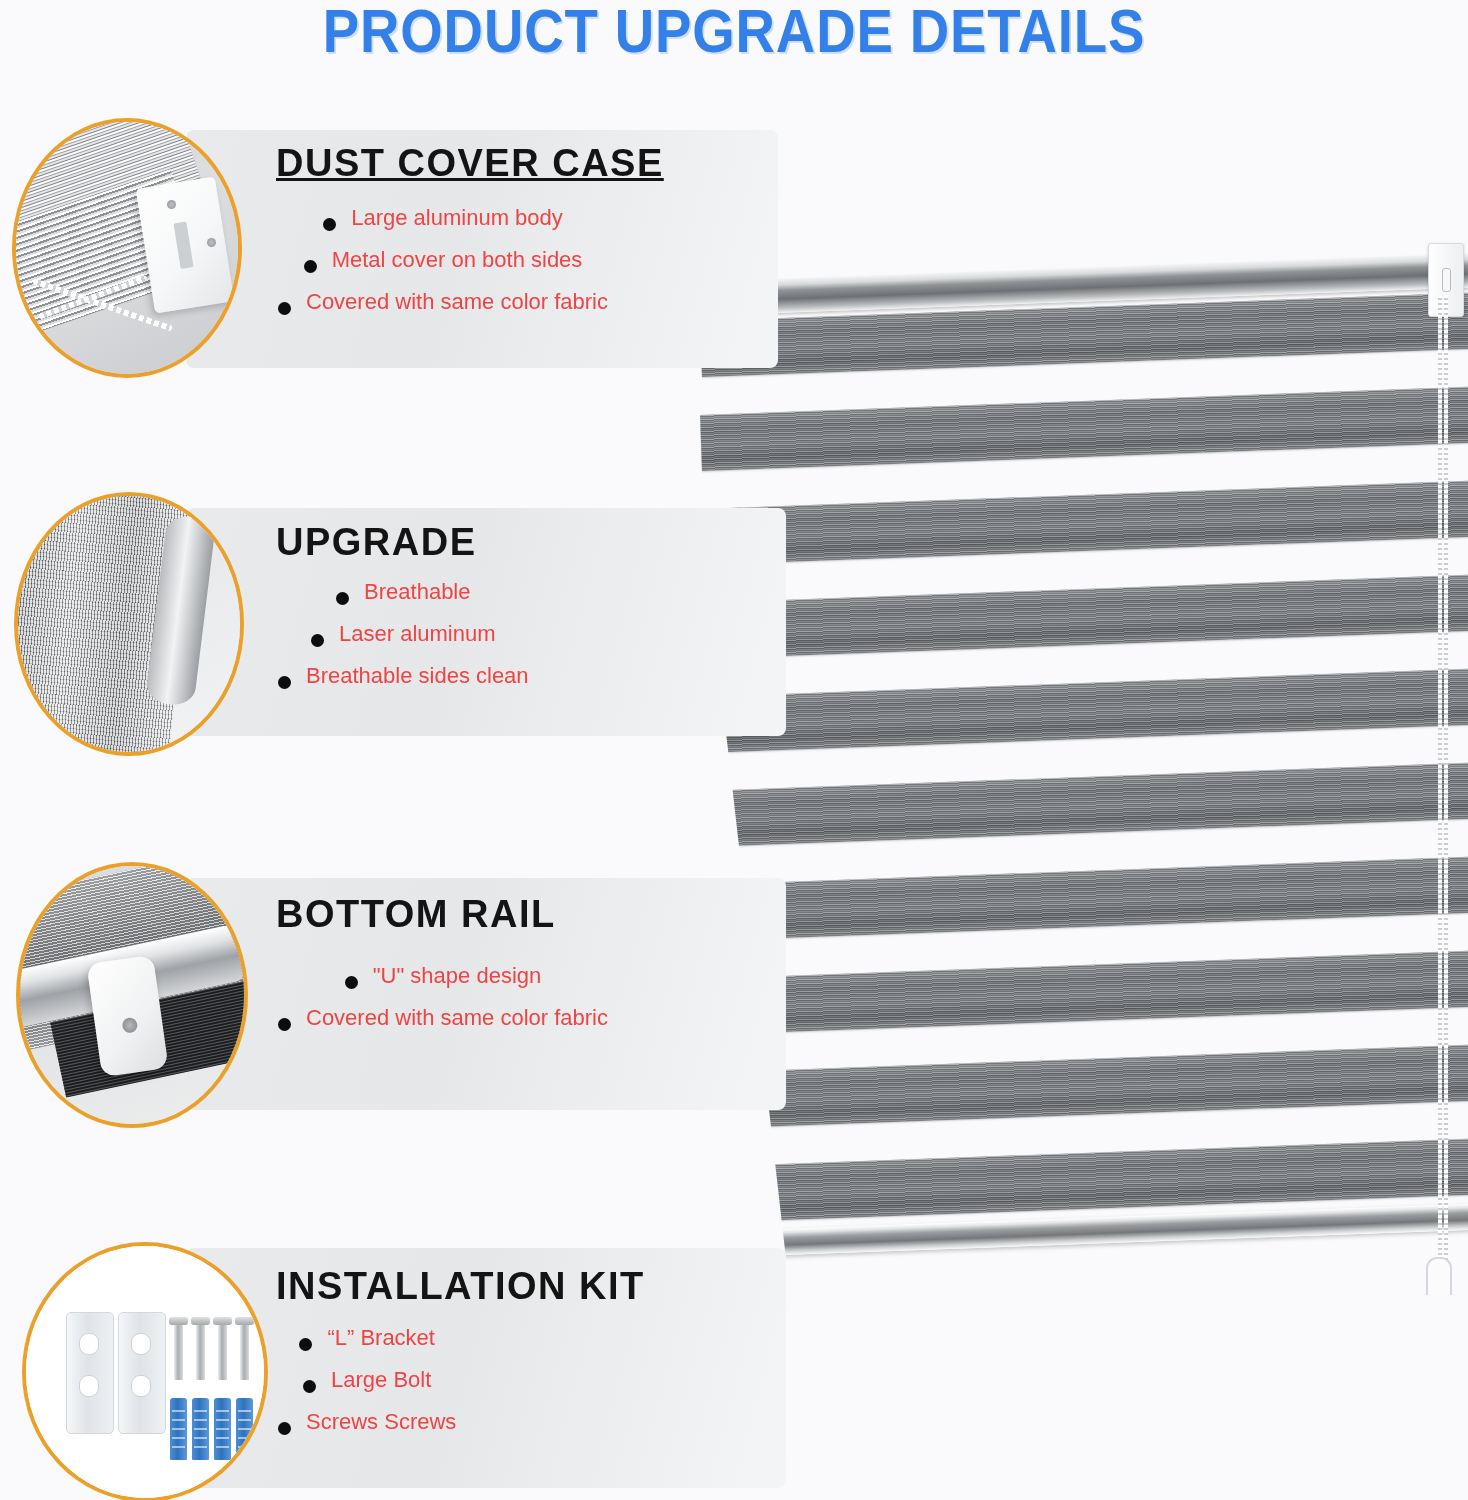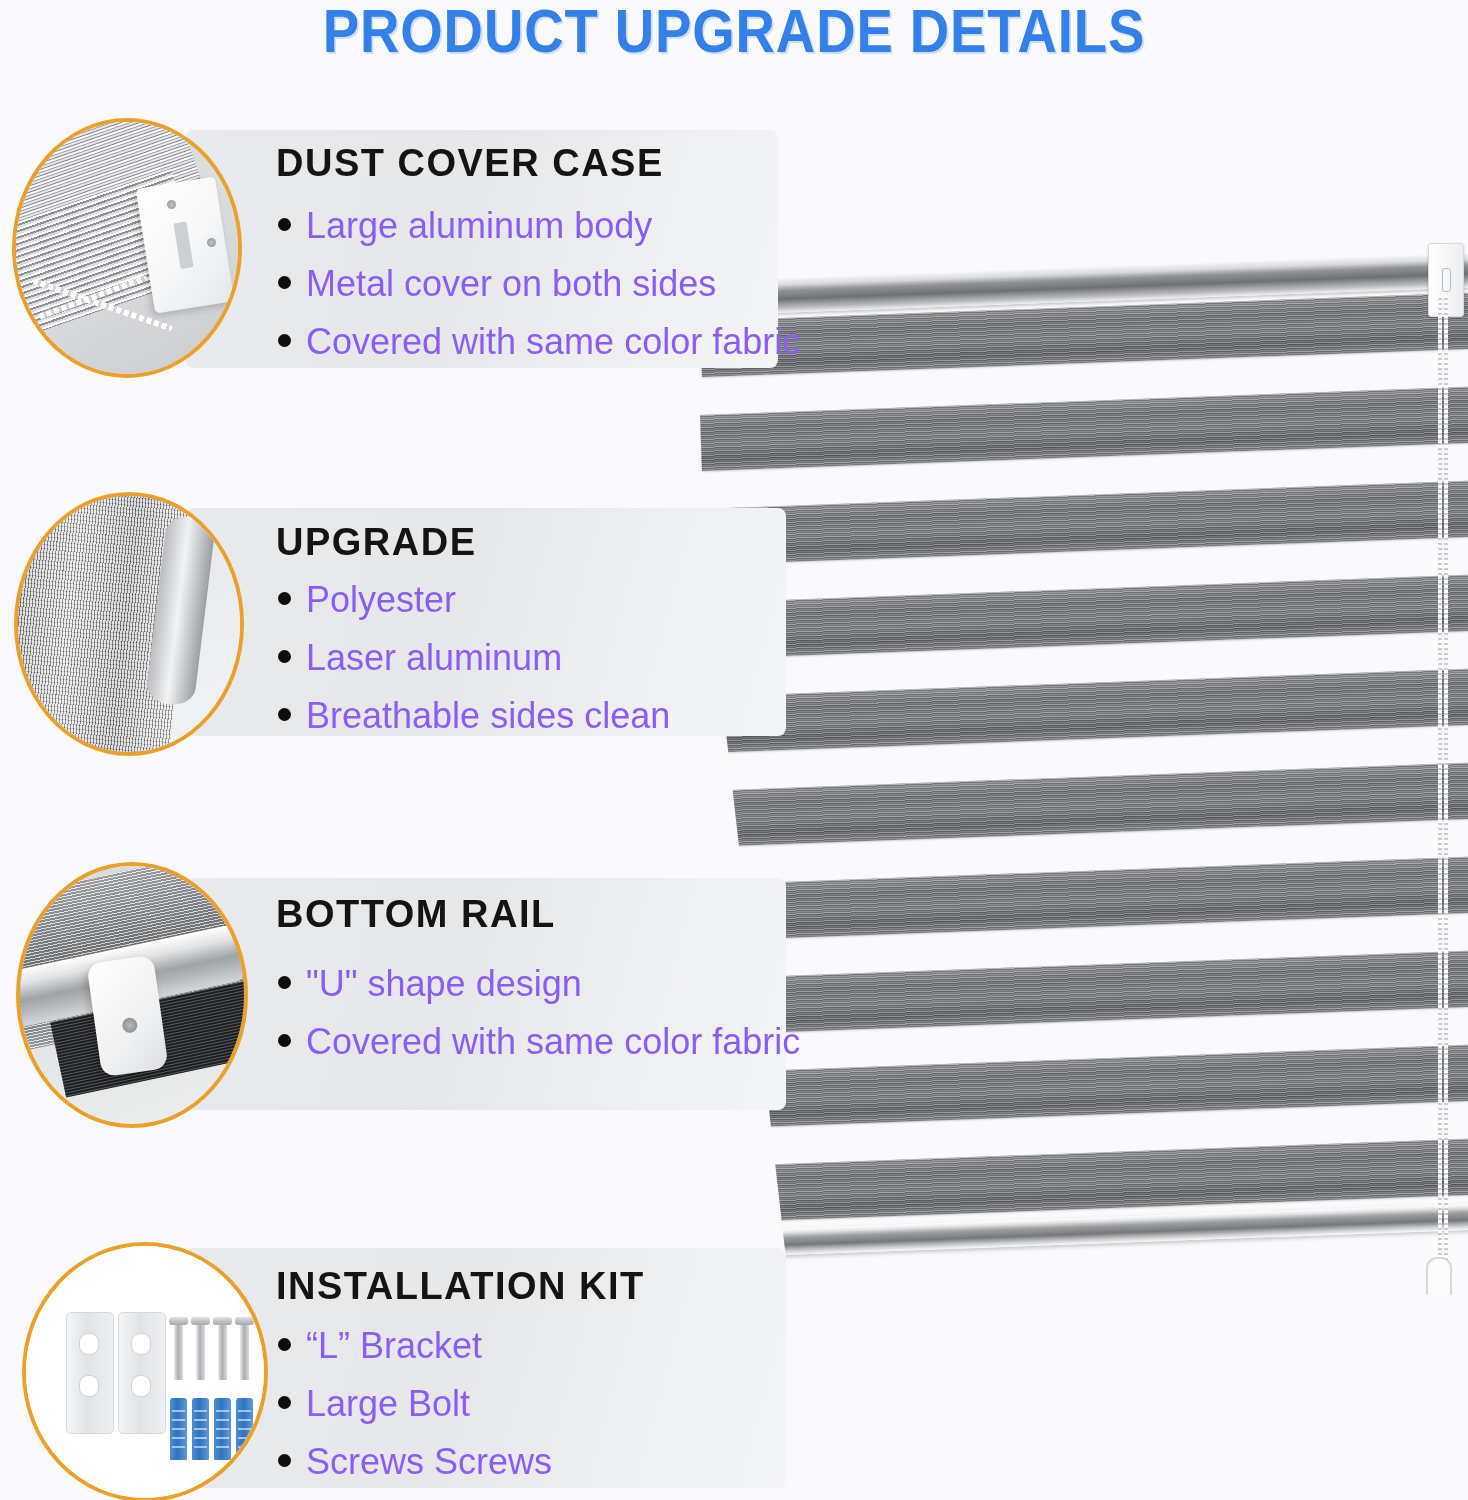--- a/index.html
+++ b/index.html
@@ -121,24 +121,25 @@
     font-size:38px;
     font-weight:700;
     letter-spacing:1.5px;
     color:#141414;
     white-space:nowrap;
     font-family:"Liberation Sans Narrow","Liberation Sans",sans-serif;
   }
   .bullets{position:absolute;}
   .bullet{
     display:flex;align-items:flex-start;
-    font-size:36px;
-    color:#8b5cf6;
+    font-size:22px;
+    color:#ef4444;
     white-space:nowrap;
     margin-bottom:16px;
+    justify-content:center;
   }
   .bullet .dot{
     display:inline-block;width:13px;height:13px;border-radius:50%;
     background:#0d0d0d;margin-right:15px;margin-top:13px;flex:0 0 auto;
   }
 
   
   .thumb{
     position:absolute;
     border:4px solid #eba02a;
@@ -337,21 +338,21 @@
       <div class="tube"></div>
       <div class="tube2"></div>
       <div class="bead"></div>
       <div class="bead2"></div>
       <div class="cap"></div>
       <div class="screwA"></div>
       <div class="screwB"></div>
     </div>
   </div>
 
-  <div class="panel-head" style="left:276px;top:142px;">DUST COVER CASE</div>
+  <div class="panel-head" style="left:276px;top:142px;text-decoration:underline;">DUST COVER CASE</div>
 
   <div class="bullets" style="left:278px;top:205px;">
     <div class="bullet">
       <span class="dot"></span>
       <span>Large aluminum body</span>
     </div>
     <div class="bullet">
       <span class="dot"></span>
       <span>Metal cover on both sides</span>
     </div>
@@ -369,21 +370,21 @@
       <div class="sheet"></div>
       <div class="roll"></div>
     </div>
   </div>
 
   <div class="panel-head" style="left:276px;top:521px;">UPGRADE</div>
 
   <div class="bullets" style="left:278px;top:579px;">
     <div class="bullet">
       <span class="dot"></span>
-      <span>Polyester</span>
+      <span>Breathable</span>
     </div>
     <div class="bullet">
       <span class="dot"></span>
       <span>Laser aluminum</span>
     </div>
     <div class="bullet">
       <span class="dot"></span>
       <span>Breathable  sides clean</span>
     </div>
   </div>

